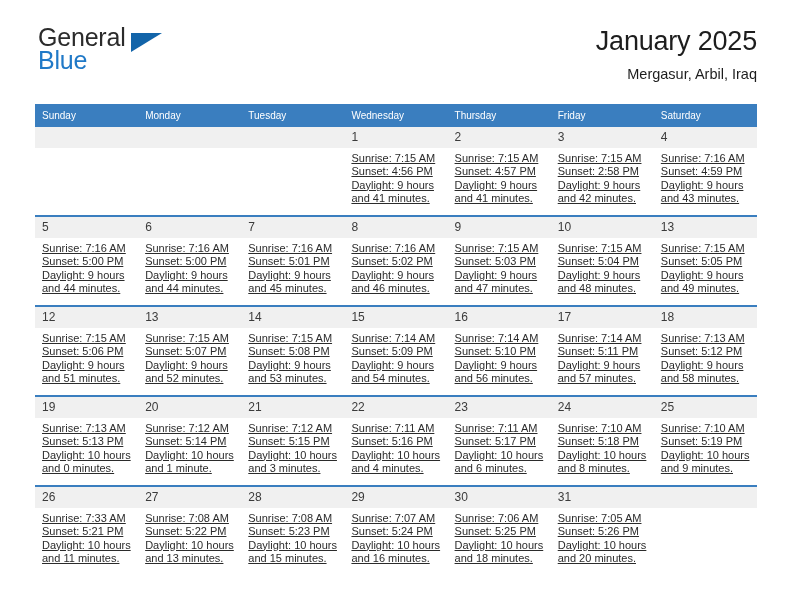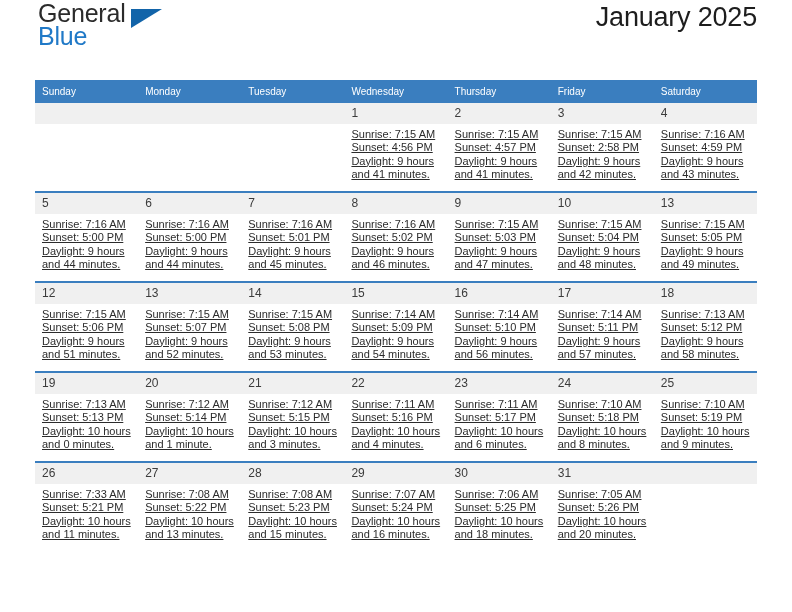--- a/index.html
+++ b/index.html
@@ -22,20 +22,21 @@
     box-sizing: border-box;
     padding: 0 35px;
   }
 
   
   .masthead {
     display: flex;
     align-items: flex-start;
     justify-content: space-between;
     height: 68px;
+    padding-top: 24px;
     box-sizing: content-box;
   }
 
   .logo {
     position: relative;
     width: 150px;
     height: 56px;
     padding-left: 3px;
   }
   .logo-general {
@@ -148,20 +149,21 @@
   <div class="masthead">
 
     <div class="logo">
       <span class="logo-general">General</span>
       <span class="logo-triangle"></span>
       <span class="logo-blue">Blue</span>
     </div>
 
     <div class="title-block">
       <div class="cal-title">January 2025</div>
+      <div class="cal-subtitle">Mergasur, Arbil, Iraq</div>
     </div>
 
   </div>
 
   <table class="calendar">
     <thead>
       <tr id="weekday-row">
           <th>Sunday</th>
           <th>Monday</th>
           <th>Tuesday</th>

